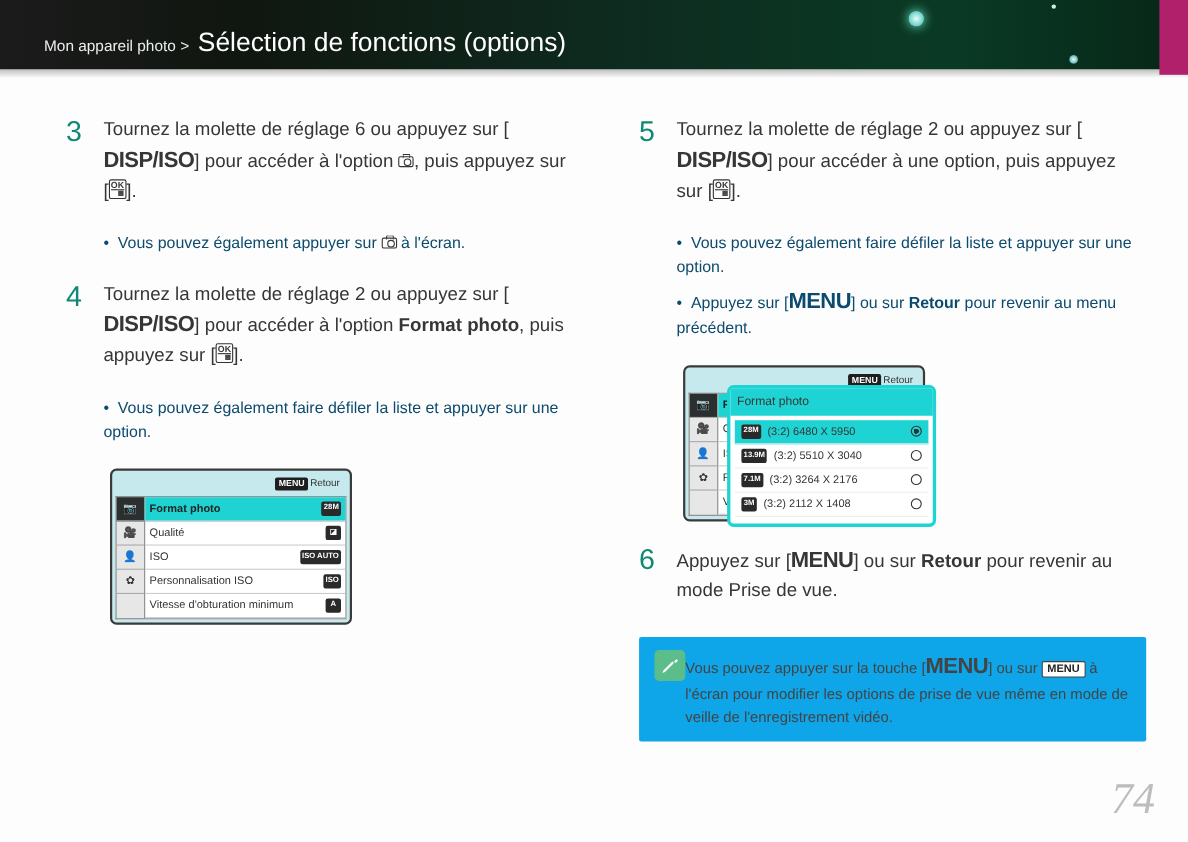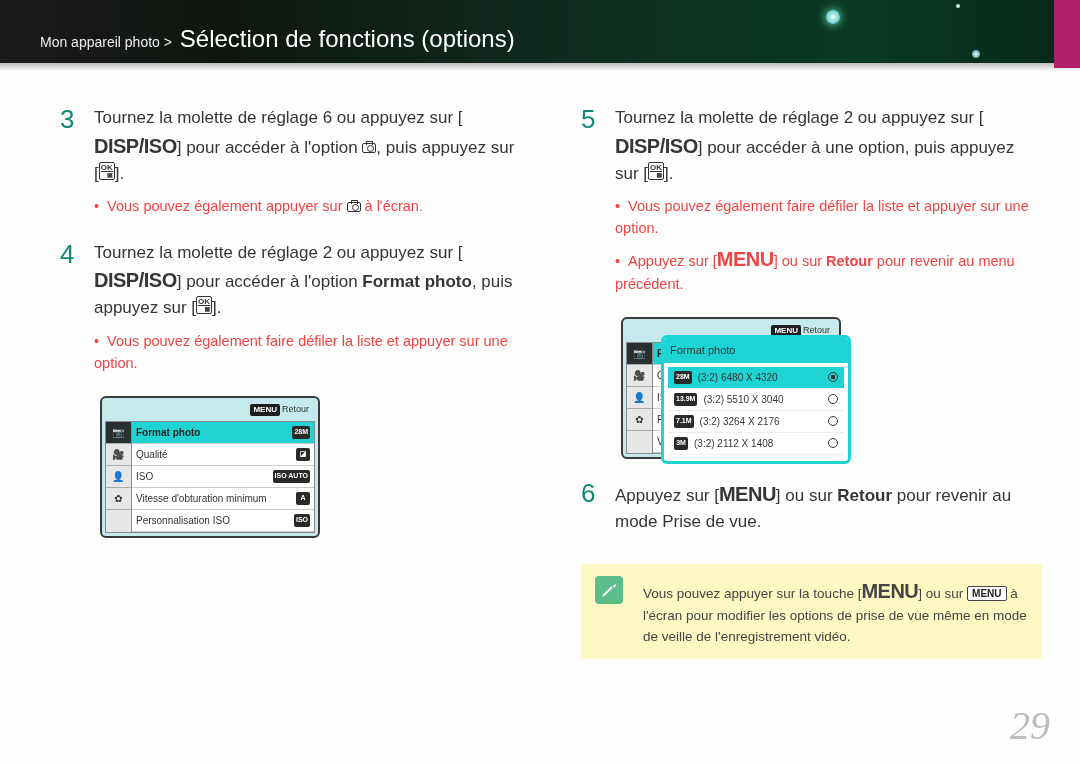--- a/index.html
+++ b/index.html
@@ -69,22 +69,22 @@
     font-size: 26px;
     font-weight: 400;
     color: #108874;
     min-width: 22px;
     line-height: 1.1;
   }
   .step-text { flex: 1; }
   .bullet-list {
     list-style: none;
     font-size: 14.5px;
-    color: #ef4444;
-    margin-top: 10px;
+    color: #0c4a6e;
+    margin-top: 25px;
   }
   .bullet-list li::before {
     content: "• ";
     margin-right: 4px;
   }
   .bullet-list li { margin-bottom: 4px; }
 
   .cam-button {
     display: inline-block;
     font-family: Arial, sans-serif;
@@ -205,22 +205,22 @@
   .lcd-opt .radio{
     width:10px;height:10px;border:1.4px solid #333;border-radius:50%;
     margin-left:auto;
   }
   .lcd-opt.sel { background:#1ed3d3; }
   .lcd-opt.sel .radio{ background: radial-gradient(circle,#333 0 40%, transparent 42%); }
 
   
   .note {
     display:flex;
-    gap:20px;
-    background:#fef9c3;
+    gap:0;
+    background:#0ea5e9;
     border-radius:2px;
     padding:12px 14px;
     margin-top:30px;
     font-size:13.5px;
     color:#444;
   }
   .note .pen {
     width:28px;height:28px;background:#5abd8a;border-radius:4px;
     display:flex;align-items:center;justify-content:center;
     flex-shrink:0;
@@ -298,26 +298,26 @@
             </div>
             <div class="lcd-row">
               <span>Qualité</span>
               <span class="lcd-badge">◪</span>
             </div>
             <div class="lcd-row">
               <span>ISO</span>
               <span class="lcd-badge">ISO AUTO</span>
             </div>
             <div class="lcd-row">
+              <span>Personnalisation ISO</span>
+              <span class="lcd-badge">ISO</span>
+            </div>
+            <div class="lcd-row">
               <span>Vitesse d'obturation minimum</span>
               <span class="lcd-badge">A</span>
-            </div>
-            <div class="lcd-row">
-              <span>Personnalisation ISO</span>
-              <span class="lcd-badge">ISO</span>
             </div>
           </div>
       </div>
     </div>
 
   </div>
 
   <div class="col">
 
     <div class="step">
@@ -350,21 +350,21 @@
               <div class="lcd-row">Perso</div>
               <div class="lcd-row">Vites</div>
             </div>
         </div>
       </div>
       <div class="lcd-overlay">
         <div class="title">Format photo</div>
         <div id="overlay-opts">
             <div class="lcd-opt sel">
               <span class="lcd-badge">28M</span>
-              <span>(3:2) 6480 X 4320</span>
+              <span>(3:2) 6480 X 5950</span>
               <span class="radio"></span>
             </div>
             <div class="lcd-opt">
               <span class="lcd-badge">13.9M</span>
               <span>(3:2) 5510 X 3040</span>
               <span class="radio"></span>
             </div>
             <div class="lcd-opt">
               <span class="lcd-badge">7.1M</span>
               <span>(3:2) 3264 X 2176</span>
@@ -393,13 +393,13 @@
           </svg>
       </div>
       <div>
         <span>Vous pouvez appuyer sur la touche [</span><span class="cam-button">MENU</span><span>] ou sur </span><span class="menu-outline">MENU</span><span> à l'écran pour modifier les options de prise de vue même en mode de veille de l'enregistrement vidéo.</span>
       </div>
     </div>
 
   </div>
 </div>
 
-<div class="page-num">29</div>
+<div class="page-num">74</div>
 
 </body></html>

